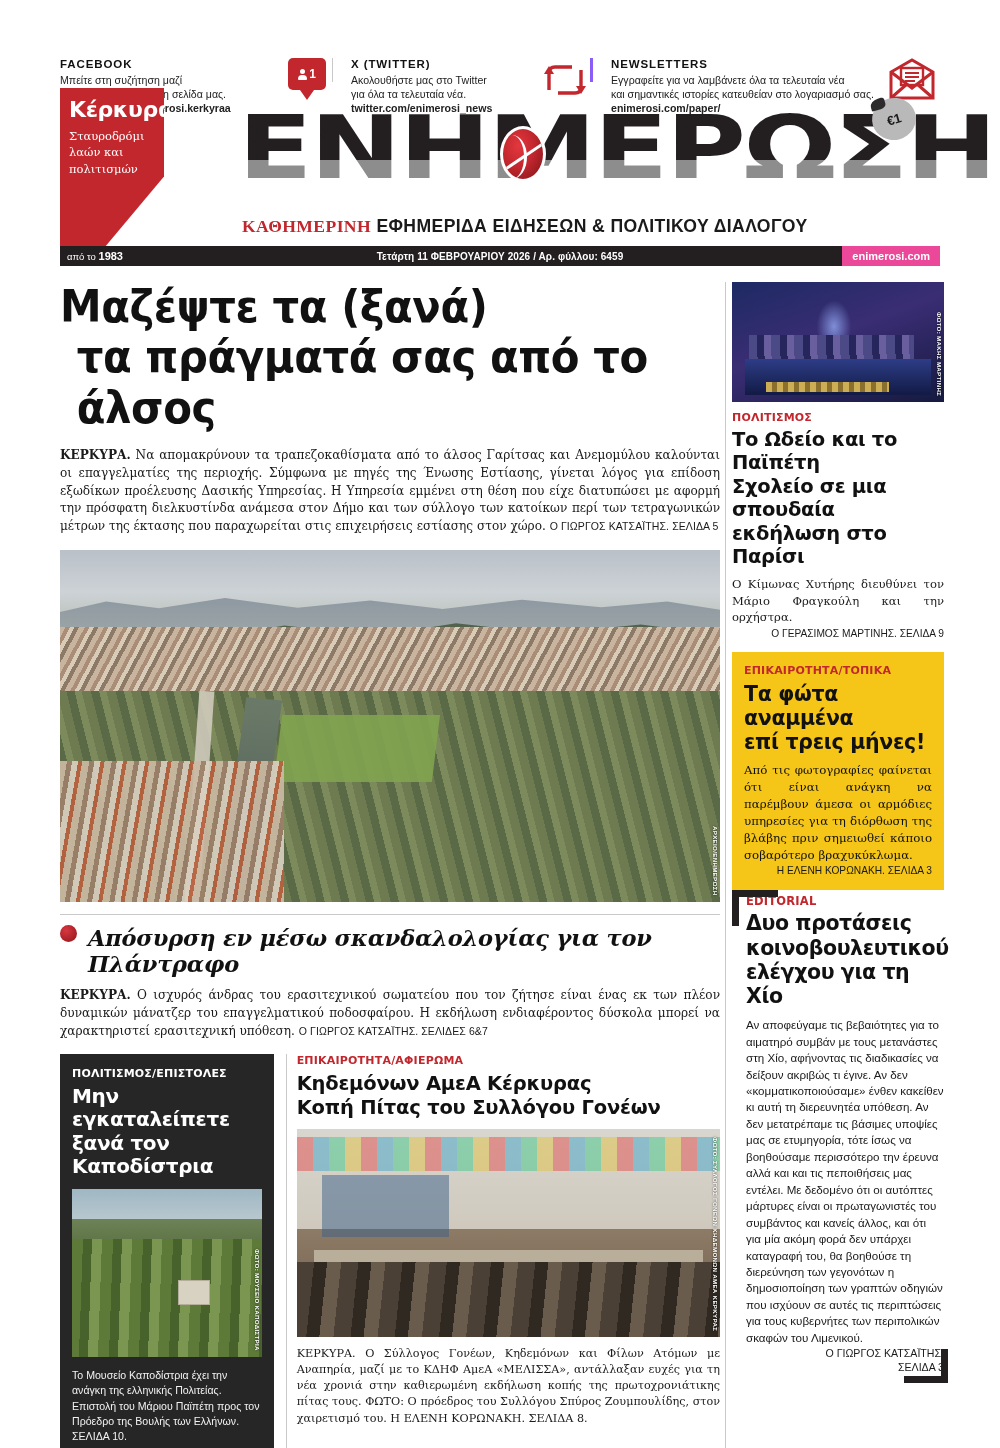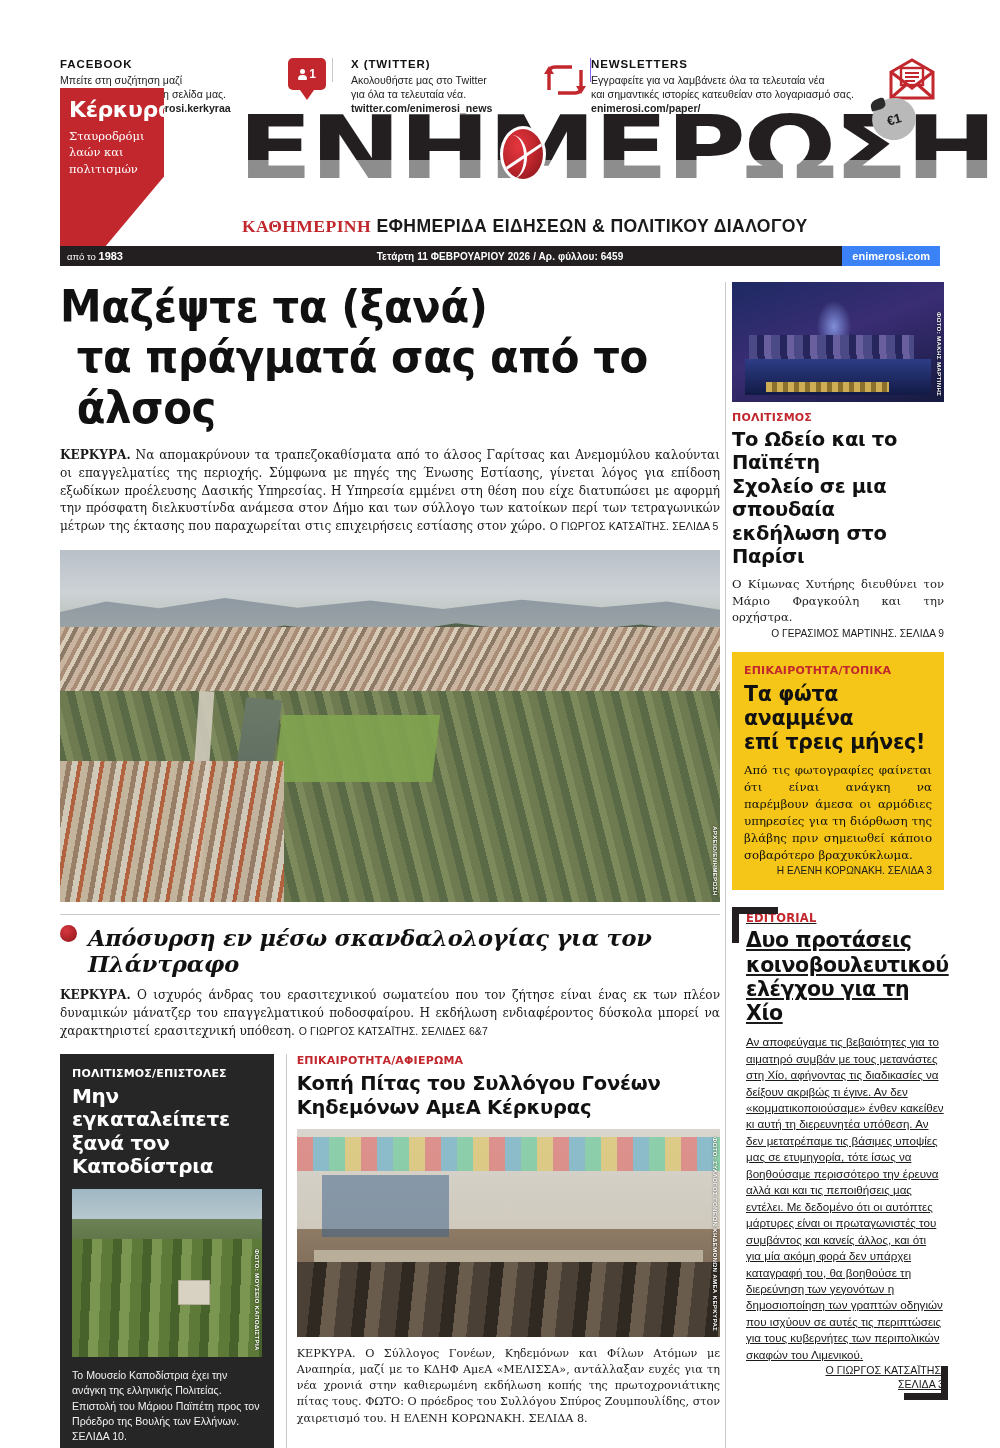--- a/index.html
+++ b/index.html
@@ -10,21 +10,21 @@
     color: #1a1a1a;
     overflow: hidden;
   }
   .page { position: relative; width: 1000px; height: 1448px; padding: 0 60px; }
 
   
   .social-bar { display: flex; padding-top: 58px; height: 82px; }
   .social-col { display: flex; align-items: flex-start; position: relative; }
   .social-col.fb { width: 272px; }
   .social-col.tw { width: 258px; padding-left: 18px; border-left: 1px solid #c9c9c9; }
-  .social-col.nl { width: 350px; border-left: 1px solid #8b5cf6; }
+  .social-col.nl { width: 350px; padding-left: 18px; border-left: 3px solid #8b5cf6; }
   .social-text { flex: 1; }
   .social-title {
     font-size: 11.5px; font-weight: bold; letter-spacing: .9px;
     color: #111; margin-bottom: 3px;
   }
   .social-line { font-size: 10.6px; line-height: 1.33; color: #222; }
   .social-line.url { font-weight: bold; }
   .social-icon { width: 58px; height: 46px; flex: 0 0 58px; position: relative; margin-left: 4px; }
 
   
@@ -115,21 +115,21 @@
     height: 20px; background: #231f20; color: #fff;
     display: flex; align-items: center; position: relative; margin-bottom: 16px;
   }
   .dateline .since { font-size: 9.5px; padding-left: 7px; }
   .dateline .since b { font-size: 11px; }
   .dateline .center {
     position: absolute; left: 0; right: 0; text-align: center;
     font-size: 10px; font-weight: bold; letter-spacing: .1px;
   }
   .dateline .site {
-    margin-left: auto; background: #3b82f6; height: 20px; padding: 0 10px;
+    margin-left: auto; background: #ec4899; height: 20px; padding: 0 10px;
     display: flex; align-items: center; font-size: 11px; font-weight: bold;
   }
 
   
   .body-grid { display: flex; gap: 12px; }
   .col-main { width: 660px; }
   .col-side { width: 212px; position: relative; }
   .col-side:before {
     content: ""; position: absolute; left: -7px; top: 0; bottom: 0; width: 1px; background: #c9c9c9;
   }
@@ -281,21 +281,21 @@
   .yellow-box .y-head {
     font-family: "DejaVu Sans", sans-serif; font-weight: bold;
     font-size: 20.5px; line-height: 1.18; color: #111; letter-spacing: -.3px;
   }
   .yellow-box .y-sum {
     margin-top: 8px; font-family: "DejaVu Serif", serif;
     font-size: 11.8px; line-height: 1.43; text-align: justify; color: #111;
   }
 
   
-  .editorial { margin-top: 17px; position: relative; padding-left: 14px; padding-top: 4px; text-decoration: underline; }
+  .editorial { position: relative; padding-left: 14px; padding-top: 4px; }
   .ed-bracket-tl {
     position: absolute; left: 0; top: 0; width: 46px; height: 36px;
     border-left: 7px solid #231f20; border-top: 7px solid #231f20;
   }
   .ed-kicker {
     font-family: "DejaVu Sans", sans-serif; font-size: 11.5px; font-weight: bold;
     color: #c1272d; letter-spacing: .2px; margin-bottom: 3px;
   }
   .ed-head {
     font-family: "DejaVu Sans", sans-serif; font-weight: bold;
@@ -460,22 +460,22 @@
                 <div class="grv-bld"></div>
               <span class="cred">ΦΩΤΟ: ΜΟΥΣΕΙΟ ΚΑΠΟΔΙΣΤΡΙΑ</span>
             </div>
             <div class="dtext">Το Μουσείο Καποδίστρια έχει την ανάγκη της ελληνικής Πολιτείας. Επιστολή του Μάριου Παϊπέτη προς τον Πρόεδρο της Βουλής των Ελλήνων. ΣΕΛΙΔΑ 10.</div>
           </div>
         </div>
 
         <div class="bc-mid">
           <div class="kicker red">ΕΠΙΚΑΙΡΟΤΗΤΑ/ΑΦΙΕΡΩΜΑ</div>
           <div class="mid-head">
+            <div>Κηδεμόνων ΑμεΑ Κέρκυρας</div>
             <div>Κοπή Πίτας του Συλλόγου Γονέων</div>
-            <div>Κηδεμόνων ΑμεΑ Κέρκυρας</div>
           </div>
           <div class="photo photo-mid">
             <div class="hall-wall"></div>
               <div class="hall-ban"></div>
               <div class="hall-panel"></div>
             <div class="hall-table"></div>
               <div class="hall-people"></div>
             <span class="cred">ΦΩΤΟ: ΣΥΛΛΟΓΟΣ ΓΟΝΕΩΝ ΚΗΔΕΜΟΝΩΝ ΑΜΕΑ ΚΕΡΚΥΡΑΣ</span>
           </div>
           <p class="mid-cap">ΚΕΡΚΥΡΑ. Ο Σύλλογος Γονέων, Κηδεμόνων και Φίλων Ατόμων με Αναπηρία, μαζί με το ΚΔΗΦ ΑμεΑ «ΜΕΛΙΣΣΑ», αντάλλαξαν ευχές για τη νέα χρονιά στην καθιερωμένη εκδήλωση κοπής της πρωτοχρονιάτικης πίτας τους. ΦΩΤΟ: Ο πρόεδρος του Συλλόγου Σπύρος Ζουμπουλίδης, στον χαιρετισμό του. Η ΕΛΕΝΗ ΚΟΡΩΝΑΚΗ. ΣΕΛΙΔΑ 8.</p>

